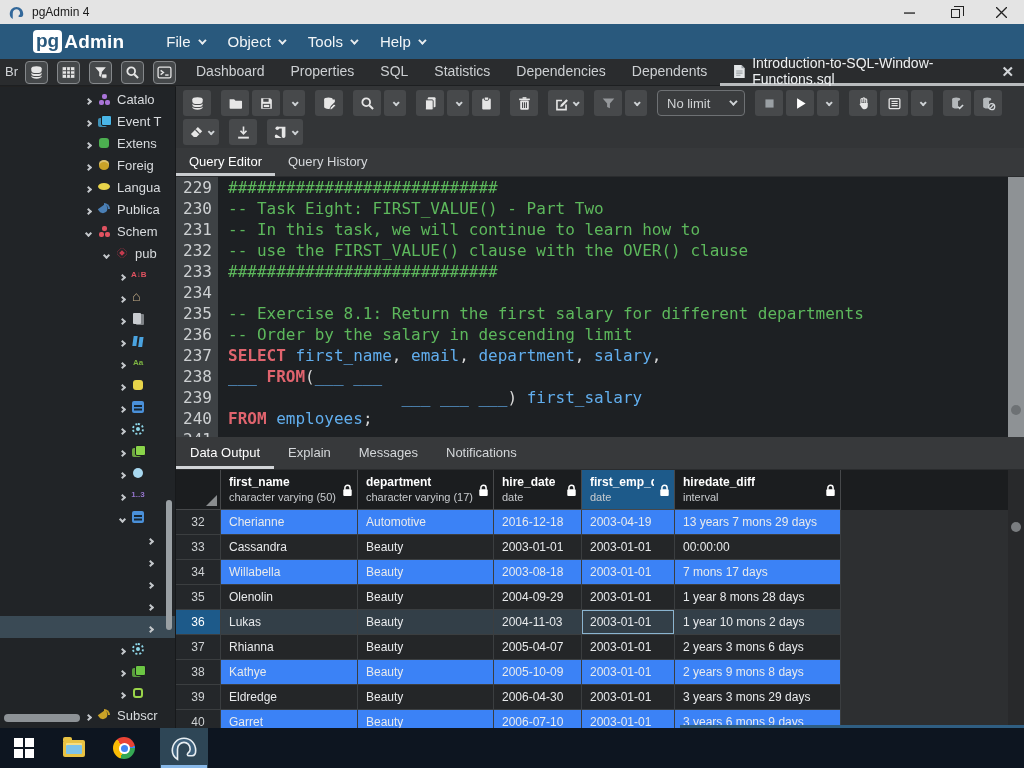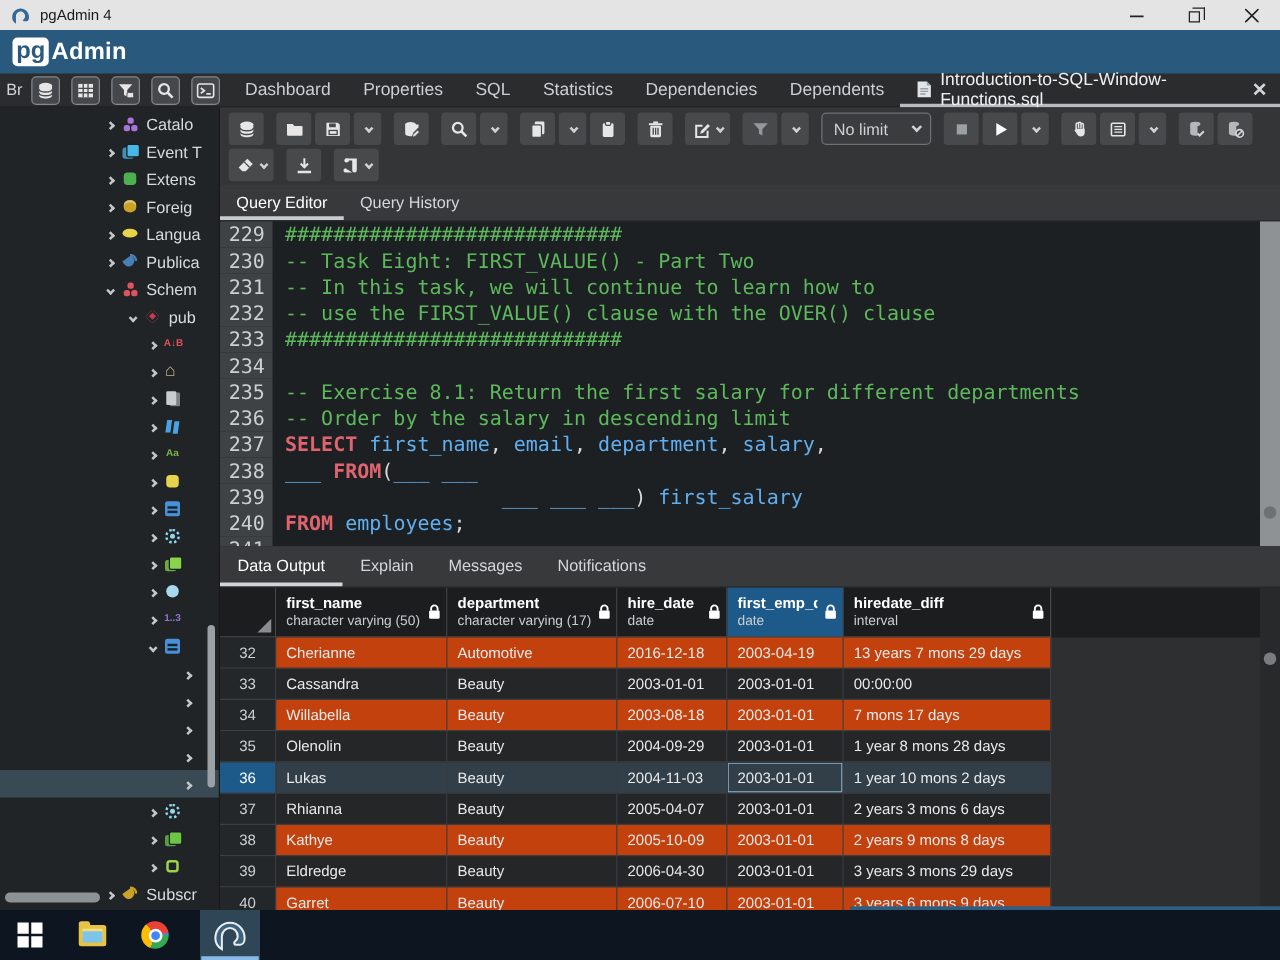--- a/index.html
+++ b/index.html
@@ -12,21 +12,21 @@
   .titlebar .app-ico{margin:0 8px 0 9px;display:flex;}
   .titlebar .t-title{font-size:12px;color:#1a1a1a;}
   .win-ctrls{position:absolute;right:0;top:0;height:24px;display:flex;}
   .win-btn{width:46px;height:24px;display:flex;align-items:center;justify-content:center;color:#222;font-size:13px;}
   .restore-glyph{width:9px;height:9px;border:1px solid #222;position:relative;background:#e4e4e4;margin-top:2px;}
   .restore-glyph::before{content:"";position:absolute;left:2px;top:-4px;width:9px;height:9px;border:1px solid #222;border-bottom:none;border-left:none;}
 
   
   .menubar{position:absolute;left:0;top:24px;width:1024px;height:35px;background:#29597d;display:flex;align-items:center;}
   .logo{display:flex;align-items:center;margin:0 30px 0 10px;}
-  .logo .pgbox{background:#fff;color:#29597d;font-weight:bold;font-size:19px;padding:0 3px 2px 3px;border-radius:4px;line-height:21px;font-style:normal;}
+  .logo .pgbox{background:#fff;color:#29597d;font-weight:bold;font-size:19px;padding:0 3px 2px 3px;border-radius:4px;line-height:21px;font-style:normal;margin-left:23px;}
   .logo .adm{color:#fff;font-weight:bold;font-size:19px;margin-left:2px;letter-spacing:.2px;}
   .menu-item{color:#f2f5f7;font-size:15px;margin:0 12px;display:flex;align-items:center;gap:7px;cursor:default;}
   .caret{display:inline-block;width:6px;height:6px;border-right:2px solid #cfd3d6;border-bottom:2px solid #cfd3d6;transform:rotate(45deg) translateY(-2px);}
   .menu-item .caret{border-color:#e8ecef;}
 
   
   .tabrow{position:absolute;left:0;top:59px;width:1024px;height:27px;background:#2a2c2e;display:flex;align-items:stretch;border-bottom:1px solid #1d1f21;}
   .browser-lbl{color:#d2d5d8;font-size:13px;padding:5px 0 0 5px;}
   .browser-btns{position:absolute;left:25px;top:2px;display:flex;gap:9px;}
   .bbtn{width:23px;height:23px;background:#45484a;border:1px solid #85888b;border-radius:4px;display:flex;align-items:center;justify-content:center;}
@@ -111,21 +111,21 @@
   .hcell.sel{background:#1d5a8a;}
   .hname{font-size:12px;font-weight:bold;color:#fff;line-height:16px;white-space:nowrap;overflow:hidden;}
   .htype{font-size:11px;color:#c9cccf;line-height:14px;white-space:nowrap;overflow:hidden;}
   .hlock{position:absolute;right:4px;top:13px;}
   .gbody{position:relative;}
   .grow{display:flex;height:25px;}
   .gnum{flex:none;width:45px;background:#24272a;border-right:1px solid #3b3e40;border-bottom:1px solid #3b3e40;
         color:#cfd2d4;font-size:12px;display:flex;align-items:center;justify-content:center;}
   .gcell{flex:none;border-right:1px solid #3b3e40;border-bottom:1px solid #3b3e40;color:#e8eaec;font-size:12px;
          display:flex;align-items:center;padding-left:8px;white-space:nowrap;overflow:hidden;background:#242628;}
-  .grow.alt .gcell{background:#c2410c;}
+  .grow.alt .gcell{background:#3b82f6;}
   .grow.selrow .gcell{background:#333f48;}
   .grow.selrow .gnum{background:#1d5a8a;color:#fff;}
   .gcell.active{background:#415a6b;box-shadow:inset 0 0 0 1px #8ab4d0;}
   .grid-vscroll{position:absolute;right:0;top:0;width:16px;height:258px;background:#28292b;}
   .grid-vdot{position:absolute;right:3px;top:52px;width:10px;height:10px;border-radius:50%;background:#7a7d80;}
   .grid-hbar{position:absolute;left:504px;bottom:0;width:344px;height:3px;background:#2f5e82;}
 
   
   .taskbar{position:absolute;left:0;top:728px;width:1024px;height:40px;background:#0d1520;display:flex;align-items:center;}
   .tk-item{width:40px;height:40px;display:flex;align-items:center;justify-content:center;}
@@ -168,20 +168,38 @@
           </svg>
         </div>
     </div>
   </div>
 
   <div class="menubar">
     <div class="logo">
       <span class="pgbox">pg</span>
         <span class="adm">Admin</span>
     </div>
+    <div id="menu-items" style="display:flex;">
+        <div class="menu-item">
+          <span>File</span>
+          <span class="caret"></span>
+        </div>
+        <div class="menu-item">
+          <span>Object</span>
+          <span class="caret"></span>
+        </div>
+        <div class="menu-item">
+          <span>Tools</span>
+          <span class="caret"></span>
+        </div>
+        <div class="menu-item">
+          <span>Help</span>
+          <span class="caret"></span>
+        </div>
+      </div>
   </div>
 
   <div class="tabrow">
     <span class="browser-lbl">Br</span>
     <div class="browser-btns" id="browser-btns">
         <div class="bbtn">
           <span style="display: flex;">
             <svg width="15" height="15" viewBox="0 0 14 14">
               <ellipse cx="7" cy="3.2" rx="4.8" ry="2" fill="#e6e6e6"></ellipse>
               <path d="M2.2 3.2v7.6c0 1.1 2.1 2 4.8 2s4.8-.9 4.8-2V3.2z" fill="#e6e6e6"></path>

